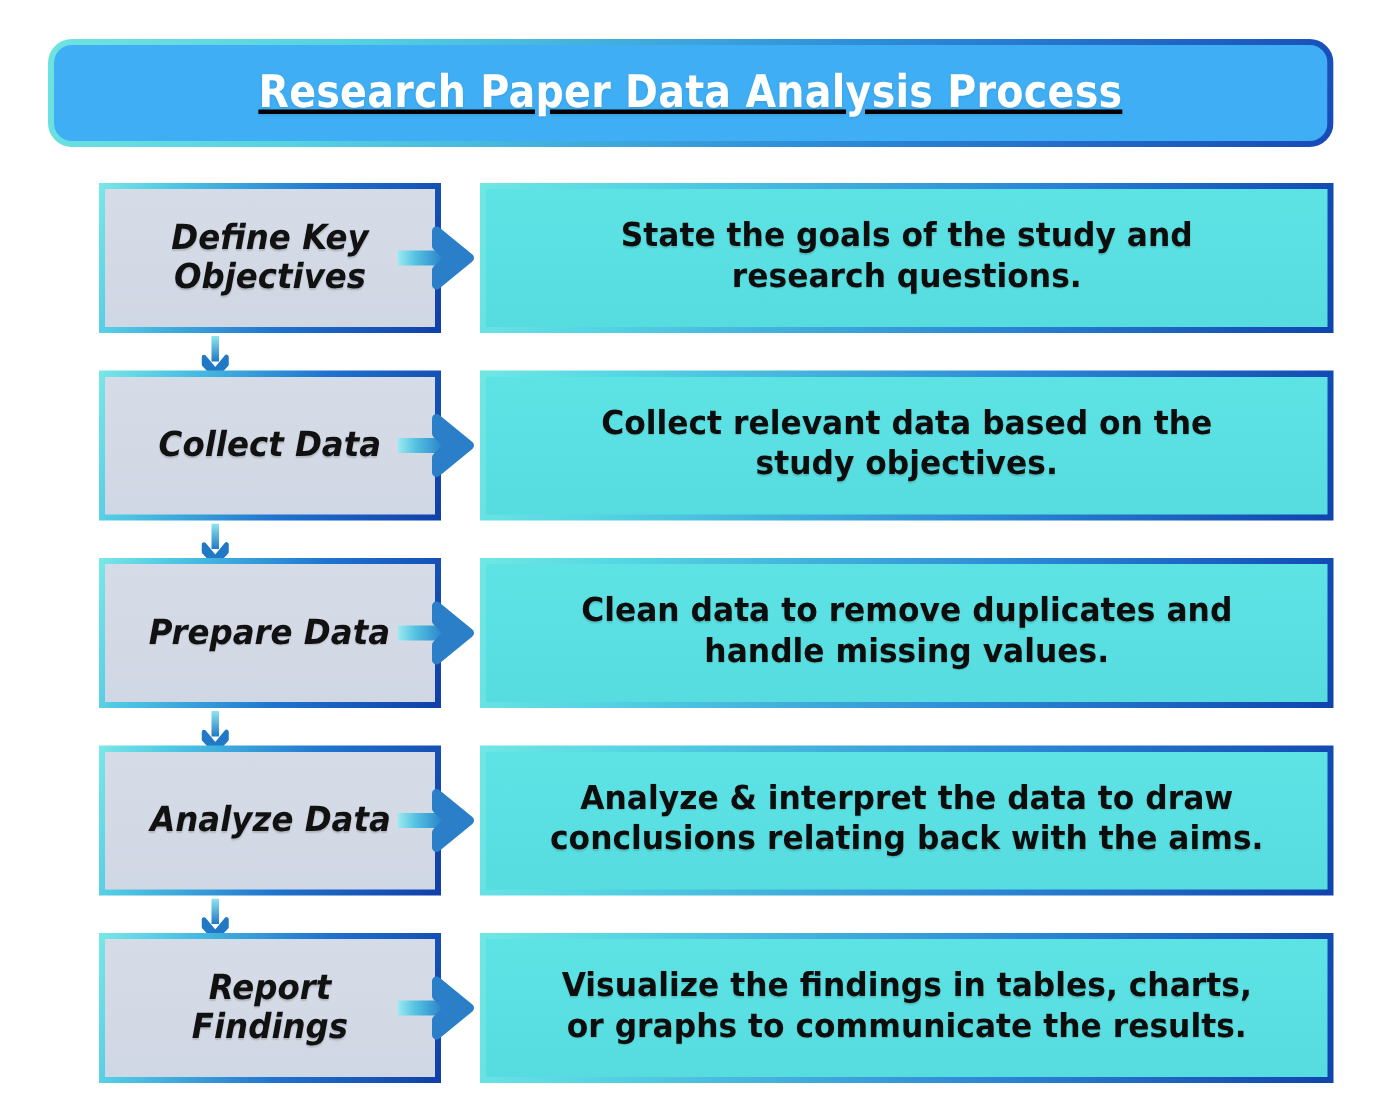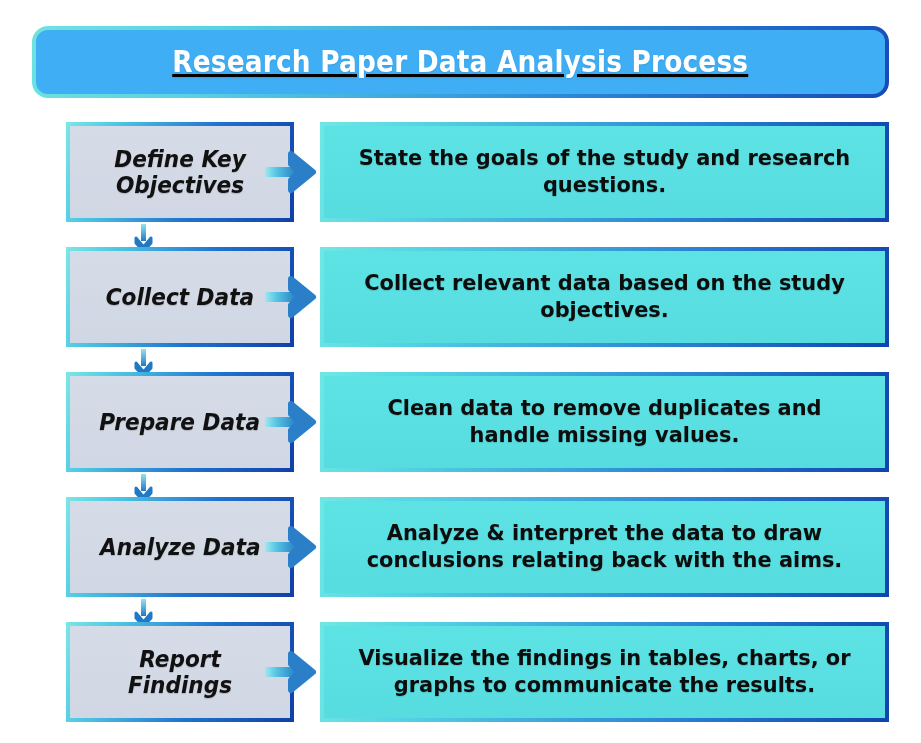--- a/index.html
+++ b/index.html
@@ -101,21 +101,21 @@
     box-sizing: border-box;
     border: 4px solid transparent;
     background-image:
       linear-gradient(180deg, #5EE3E5 0%, #56DCDF 100%),
       linear-gradient(105deg, #6FE7E4 0%, #56D6E3 16%, #2B86D5 62%, #0F43AE 100%);
     background-origin: border-box;
     background-clip: padding-box, border-box;
     display: flex;
     align-items: center;
     justify-content: center;
-    padding: 2px 14px;
+    padding: 2px 30px;
   }
   .desc-text {
     font-family: "DejaVu Sans", sans-serif;
     font-size: 22px;
     font-weight: bold;
     color: #0D0D0D;
     text-align: center;
     line-height: 1.22;
     transform: scaleX(0.95);
     text-shadow: 0 1px 1px rgba(0,0,0,0.14);

